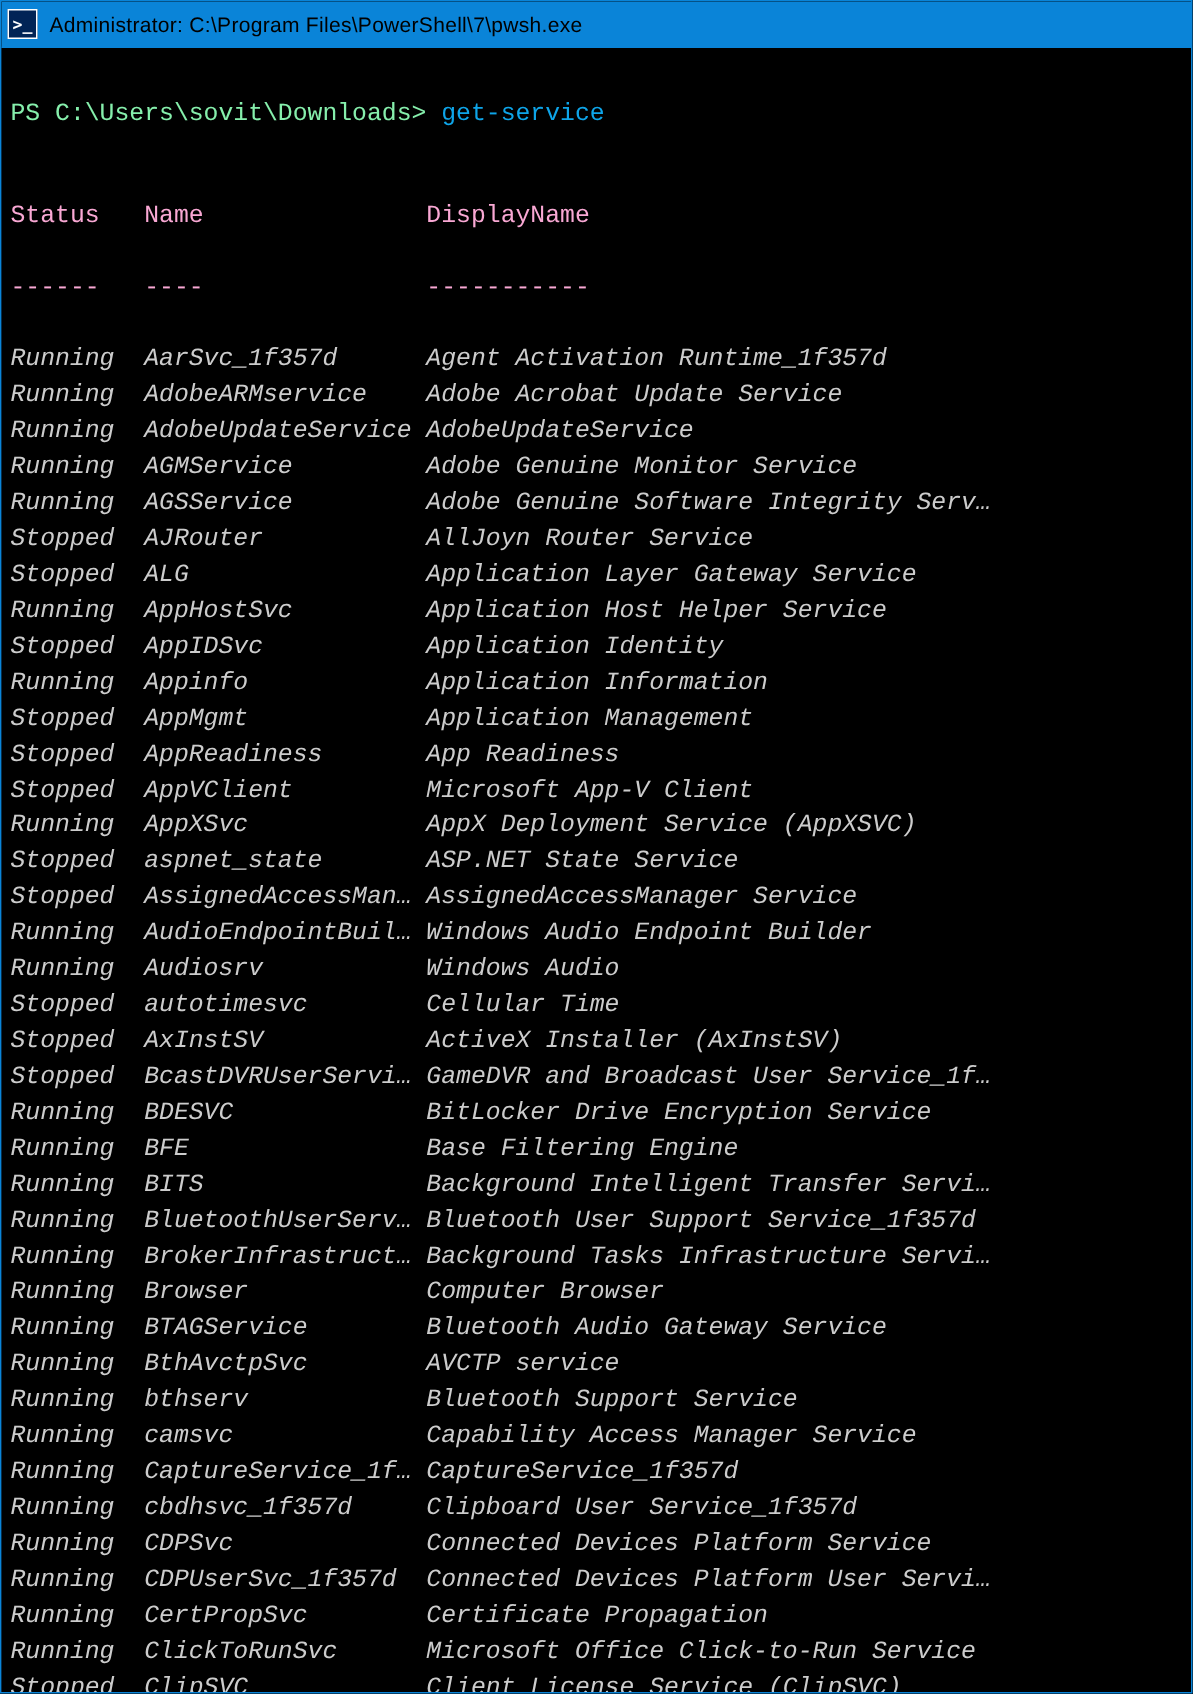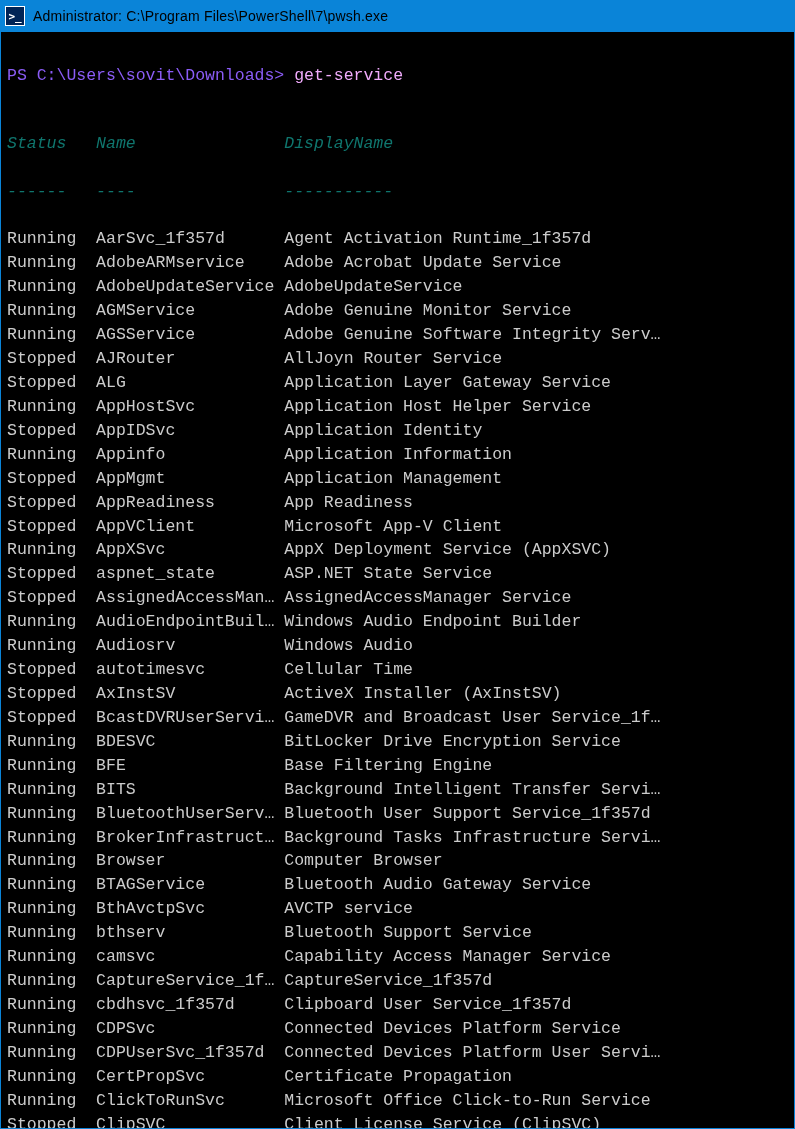--- a/index.html
+++ b/index.html
@@ -41,24 +41,24 @@
     letter-spacing: 0.2px;
   }
   .terminal {
     background: #000;
     color: #ccc;
     padding: 8px 6px 6px 6px;
     line-height: 1.45;
     white-space: pre;
   }
   .prompt-line { color: #ccc; margin-bottom: 20px; }
-  .prompt-path { color: #8b5cf6; }
-  .prompt-cmd { color: #f0abfc; }
-  .header-line { color: #0f766e; font-style: italic; }
-  .row { color: #ccc; }
+  .prompt-path { color: #86efac; }
+  .prompt-cmd { color: #0ea5e9; }
+  .header-line { color: #f9a8d4; }
+  .row { color: #ccc; font-style: italic; }
 </style>
 </head>
 <body>
 
 <div class="titlebar">
   <div class="icon">&gt;_</div>
   <div class="title">Administrator: C:\Program Files\PowerShell\7\pwsh.exe</div>
 </div>
 
 <div class="terminal">

